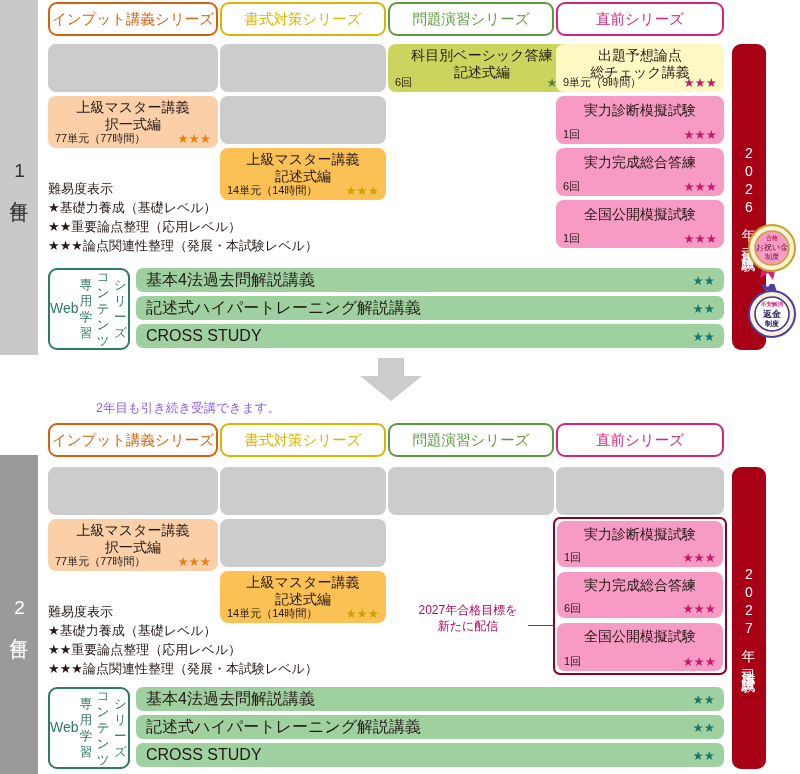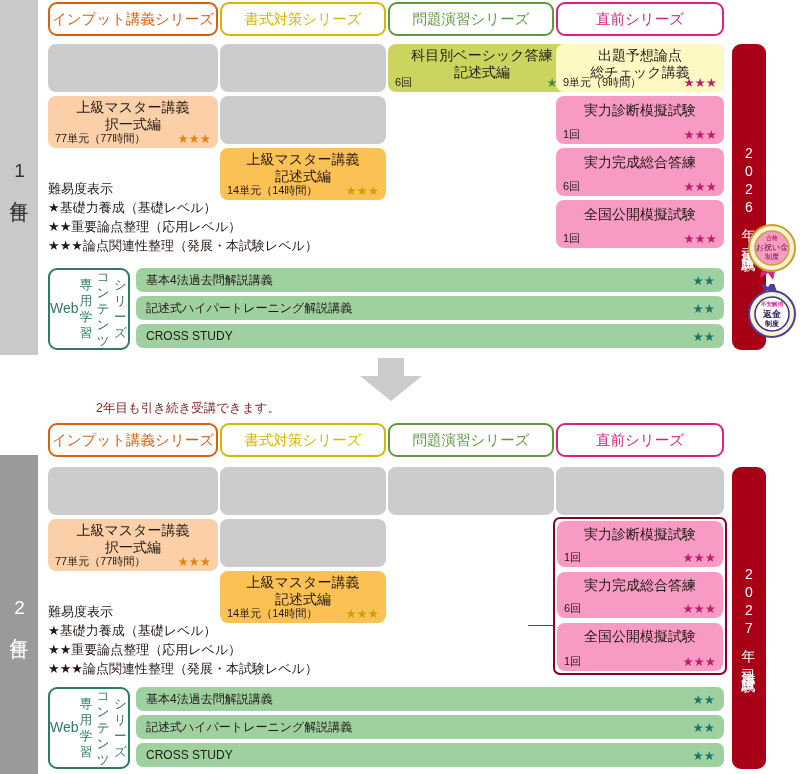--- a/index.html
+++ b/index.html
@@ -59,41 +59,41 @@
     position:absolute;border:2px solid #2f7a63;border-radius:9px;background:#fff;
     box-sizing:border-box;display:flex;flex-direction:row;
     align-items:center;justify-content:center;
     font-size:12.5px;line-height:1.28;color:#2f7a63;text-align:center;
   }
   .web-box .w-en{font-size:14px;color:#2f7a63;}
   .green-row{
     position:absolute;background:#9fd0a0;border-radius:7px;box-sizing:border-box;
     display:flex;align-items:center;
   }
-  .green-row .g-label{font-size:12px;color:#231815;margin-left:10px;}
+  .green-row .g-label{font-size:16px;color:#231815;margin-left:10px;}
   .green-row .g-stars{position:absolute;right:9px;font-size:12.5px;color:#17776b;}
 
   
   .exam-bar{
     position:absolute;background:#a80014;border-radius:9px;
     writing-mode:vertical-rl;text-orientation:upright;
     color:#fff;font-size:14px;letter-spacing:2px;
     display:flex;align-items:center;justify-content:center;
     box-sizing:border-box;
   }
 
   
   .badge{position:absolute;width:52px;height:58px;}
   .badge svg{display:block;}
 
   
   .arrow{position:absolute;}
 
   
-  .note2{position:absolute;font-size:12.5px;color:#7f1d1d;}
+  .note2{position:absolute;font-size:12.5px;color:#8b5cf6;}
   .callout{position:absolute;font-size:12px;color:#b3045e;text-align:center;line-height:1.3;white-space:pre-line;}
   .callout-line{position:absolute;border-top:1.5px solid #a0215a;}
   .hl-box{position:absolute;border:2px solid #8c0020;border-radius:7px;box-sizing:border-box;}
 </style>
 </head>
 <body>
 
 <div class="year-block" id="year1">
   <div class="year-bar">1年目</div>
 
@@ -264,20 +264,22 @@
     <div class="t">実力完成総合答練</div>
     <div class="meta">6回</div>
     <div class="stars" style="color:#c41a6b;">★★★</div>
   </div>
   <div class="card" style="left:557px;top:168px;width:166px;height:48px;background:#f79bc4;padding-top:5px;">
     <div class="t">全国公開模擬試験</div>
     <div class="meta">1回</div>
     <div class="stars" style="color:#c41a6b;">★★★</div>
   </div>
 
+  <div class="callout" style="left:408px;top:148px;width:120px;">2027年合格目標を
+新たに配信</div>
   <div class="callout-line" style="left:528px;top:170px;width:26px;"></div>
 
   <div class="legend" style="left:48px;top:148px;width:340px;">難易度表示
 ★基礎力養成（基礎レベル）
 ★★重要論点整理（応用レベル）
 ★★★論点関連性整理（発展・本試験レベル）</div>
 
   <div class="web-box" style="left:48px;top:232px;width:82px;height:82px;">
     <span class="w-en">Web</span>
     <span>専用学習</span>

